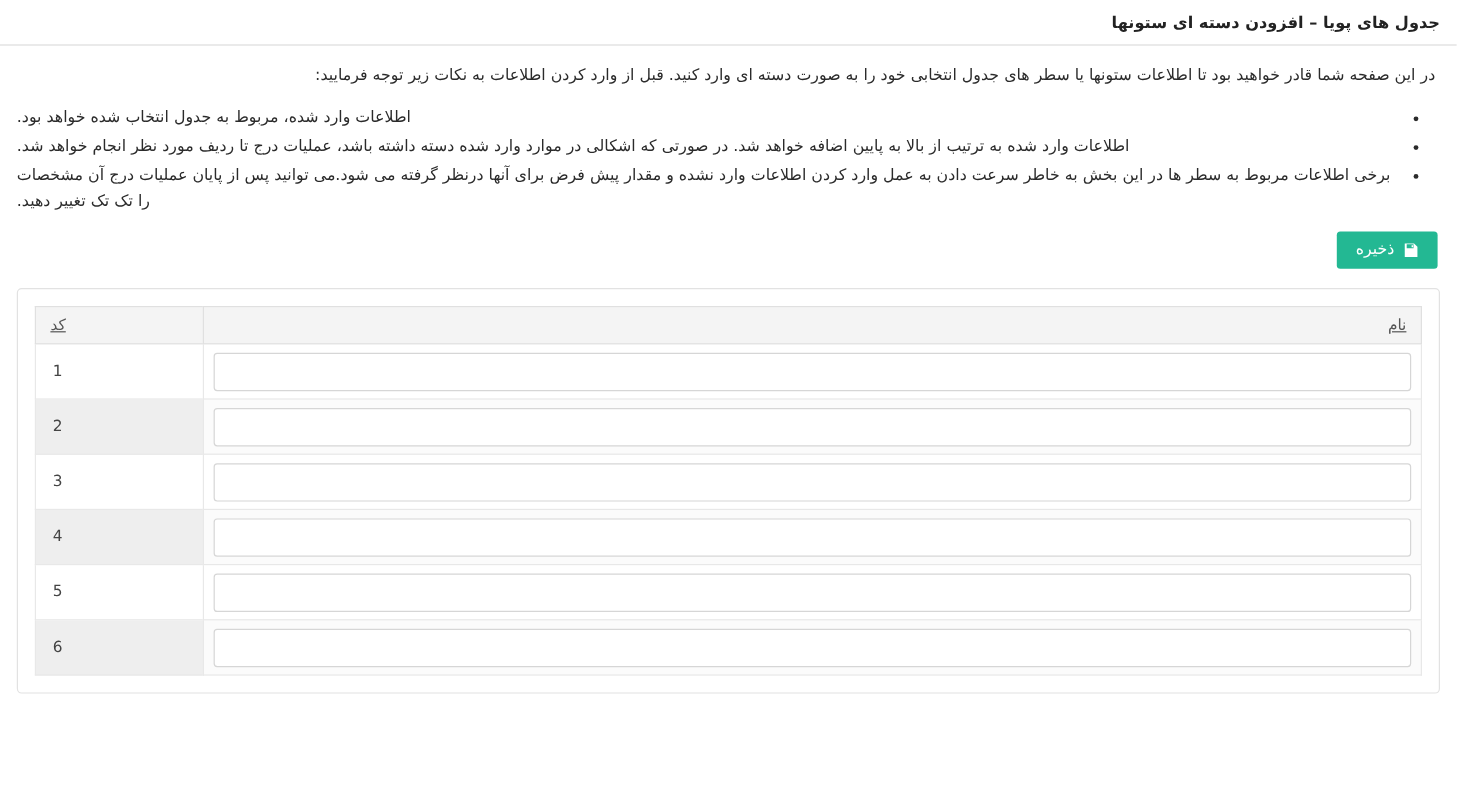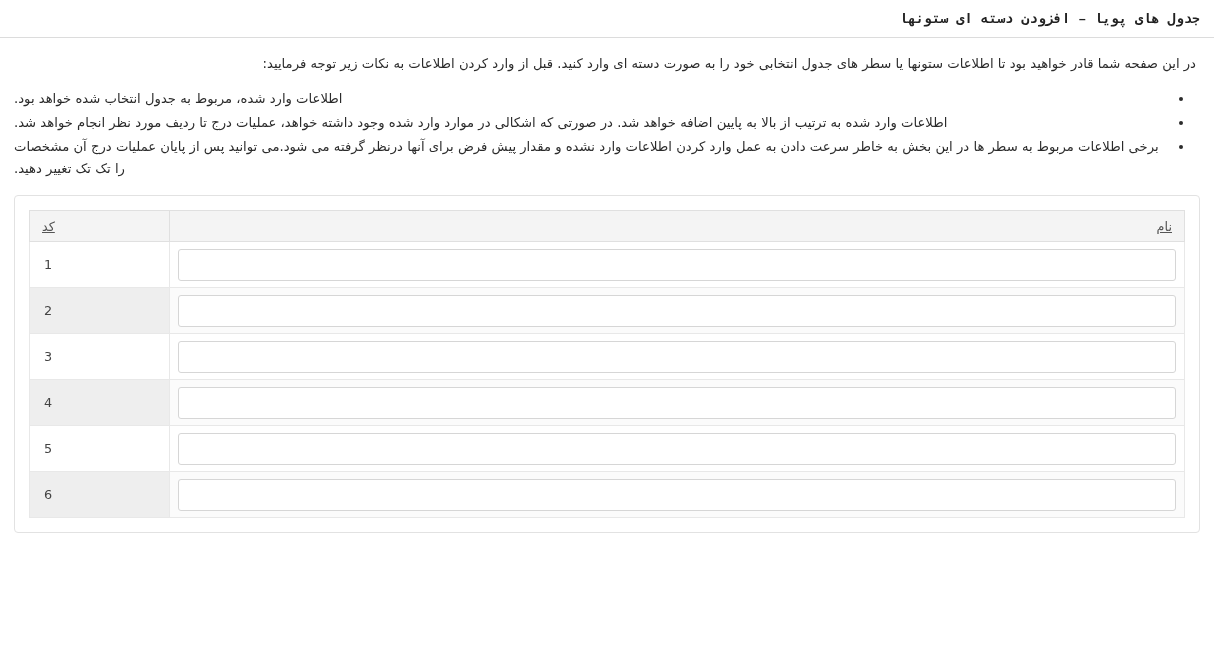--- a/index.html
+++ b/index.html
@@ -25,21 +25,20 @@
     display: flex;
     align-items: center;
     justify-content: flex-start;
     padding: 0 14px;
   }
   .topbar .title {
     font-size: 13.5px;
     font-weight: bold;
     color: #222222;
     direction: rtl;
-    font-family: Liberation Mono, monospace;
   }
   
   .panel {
     margin: 14px 14px 0 14px;
     background: #ffffff;
   }
   .panel-head {
     background: #d9edf7;
     border: 1px solid #bce8f1;
     color: #31708f;
@@ -166,24 +165,34 @@
     <div class="title">جدول های پویا – افزودن دسته ای ستونها</div>
   </div>
 
   <div class="panel">
 
 
     <p class="intro">در این صفحه شما قادر خواهید بود تا اطلاعات ستونها یا سطر های جدول انتخابی خود را به صورت دسته ای وارد کنید. قبل از وارد کردن اطلاعات به نکات زیر توجه فرمایید:</p>
 
     <ul class="notes">
       <li>اطلاعات وارد شده، مربوط به جدول انتخاب شده خواهد بود.</li>
-      <li>اطلاعات وارد شده به ترتیب از بالا به پایین اضافه خواهد شد. در صورتی که اشکالی در موارد وارد شده وجود داشته خواهد، عملیات درج تا ردیف مورد نظر انجام خواهد شد.</li>
+      <li>اطلاعات وارد شده به ترتیب از بالا به پایین اضافه خواهد شد. در صورتی که اشکالی در موارد وارد شده دسته داشته باشد، عملیات درج تا ردیف مورد نظر انجام خواهد شد.</li>
       <li>برخی اطلاعات مربوط به سطر ها در این بخش به خاطر سرعت دادن به عمل وارد کردن اطلاعات وارد نشده و مقدار پیش فرض برای آنها درنظر گرفته می شود.می توانید پس از پایان عملیات درج آن مشخصات را تک تک تغییر دهید.</li>
     </ul>
 
+    <div class="save-row">
+      <button class="btn-save">
+        <span class="floppy">
+          <svg width="13" height="13" viewBox="0 0 16 16" aria-hidden="true">
+            <path fill="#ffffff" d="M2 1h9.5L15 4.5V15H2V1zm2 1v4h7V2H4zm5 1h1.5v2H9V3zM4 9h8v5H4V9z"></path>
+          </svg>
+        </span>
+        <span>ذخیره</span>
+      </button>
+    </div>
 
   </div>
 
   <div class="table-card">
     <table class="grid">
       <thead>
         <tr>
           <th class="col-name">نام</th>
           <th class="col-code">کد</th>
         </tr>

